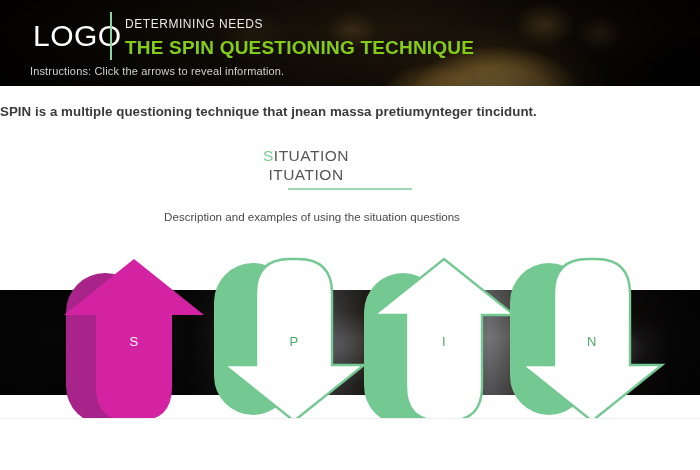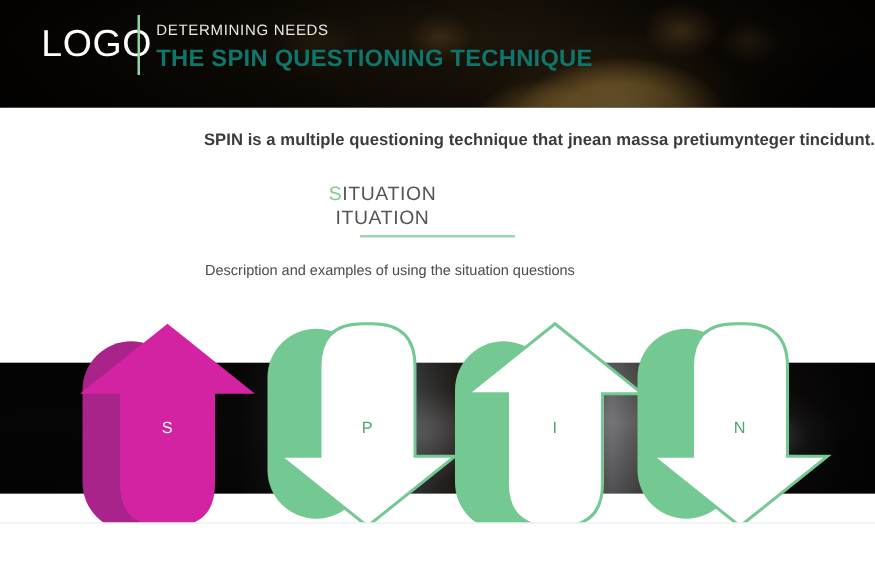--- a/index.html
+++ b/index.html
@@ -19,25 +19,25 @@
       radial-gradient(circle 46px at 676px 78px, rgba(8,6,5,.96) 0%, rgba(8,6,5,.55) 70%, rgba(0,0,0,0) 100%),
       linear-gradient(100deg,#120c07 0%,#1b1409 32%,#241a0c 55%,#150f08 78%,#0c0805 100%);
     filter:blur(.3px);}
   .hdr-vig{position:absolute;inset:0;background:
       linear-gradient(90deg,rgba(0,0,0,.82) 0%,rgba(0,0,0,.55) 18%,rgba(0,0,0,.28) 42%,rgba(0,0,0,.18) 62%,rgba(0,0,0,.45) 86%,rgba(0,0,0,.72) 100%),
       linear-gradient(180deg,rgba(0,0,0,.30) 0%,rgba(0,0,0,0) 35%,rgba(0,0,0,.42) 100%);}
 
   #logo{position:absolute;left:33px;top:21px;color:#fff;font-size:30px;letter-spacing:.5px;line-height:1;font-weight:400;}
   #hdr-div{position:absolute;left:110px;top:12px;width:2px;height:48px;background:#8ad6a5;}
   #kicker{position:absolute;left:125px;top:18px;color:#e9e9e6;font-size:12px;letter-spacing:.55px;line-height:1;font-weight:400;}
-  #hdr-title{position:absolute;left:125px;top:38px;color:#0f766e;font-size:19px;font-weight:bold;letter-spacing:.2px;line-height:1;white-space:nowrap;}
+  #hdr-title{position:absolute;left:125px;top:38px;color:#84cc16;font-size:19px;font-weight:bold;letter-spacing:.2px;line-height:1;white-space:nowrap;}
   #instructions{position:absolute;left:30px;top:66px;color:#cfcfcb;font-size:11px;letter-spacing:.15px;line-height:1;}
 
   
-  #lead{position:absolute;left:0;top:104px;width:700px;text-align:right;color:#3b3b3b;
+  #lead{position:absolute;left:0;top:104px;width:700px;text-align:left;color:#3b3b3b;
         font-size:13.3px;font-weight:bold;letter-spacing:.05px;}
   #qtitle{position:absolute;left:0;top:146px;width:612px;text-align:center;color:#555;
         font-size:15.5px;line-height:19px;letter-spacing:.5px;}
   #qtitle .hl{color:#79cb93;}
   #rule{position:absolute;left:288px;top:188px;width:124px;height:2px;background:#9ed6b1;}
   #desc{position:absolute;left:0;top:210px;width:624px;text-align:center;color:#4a4a4a;font-size:11.6px;}
 
   
   #strip{position:absolute;left:0;top:290px;width:700px;height:105px;overflow:hidden;}
   .strip-img{position:absolute;inset:0;
@@ -73,20 +73,21 @@
 
 <div id="slide">
 
   <div id="header">
     <div class="hdr-photo"></div>
     <div class="hdr-vig"></div>
     <div id="logo">LOGO</div>
     <div id="hdr-div"></div>
     <div id="kicker">DETERMINING NEEDS</div>
     <div id="hdr-title">THE SPIN QUESTIONING TECHNIQUE</div>
+    <div id="instructions">Instructions: Click the arrows to reveal information.</div>
   </div>
 
   <div id="lead">SPIN is a multiple questioning technique that jnean massa pretiumynteger tincidunt.</div>
 
   <div id="qtitle">
     <span class="hl">S</span><span>ITUATION</span><br>
     <span>ITUATION</span>
   </div>
   <div id="rule"></div>
   <div id="desc">Description and examples of using the situation questions</div>

